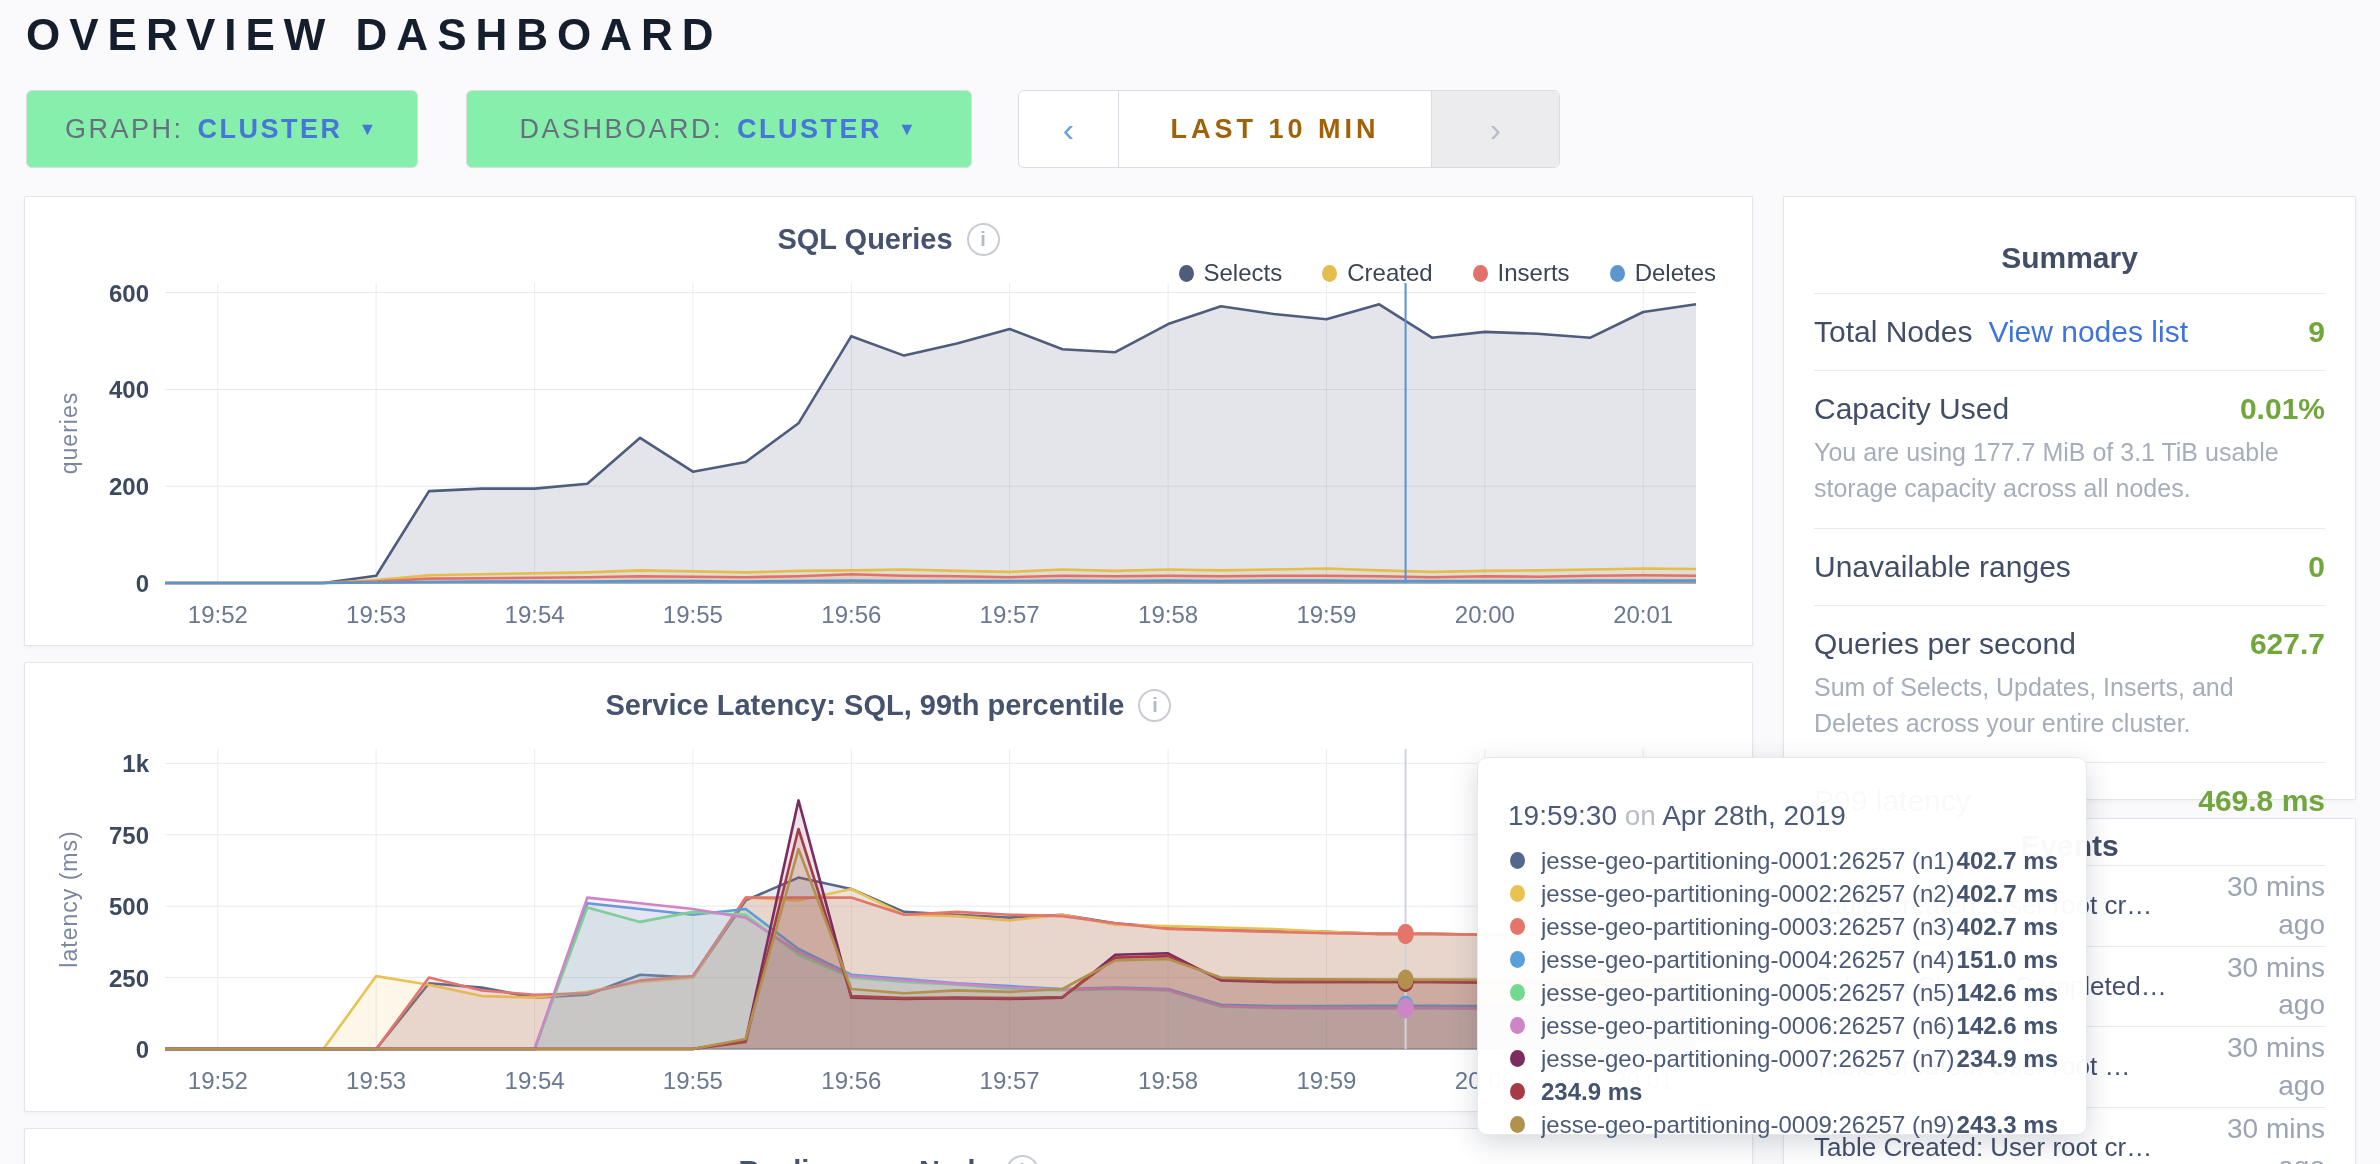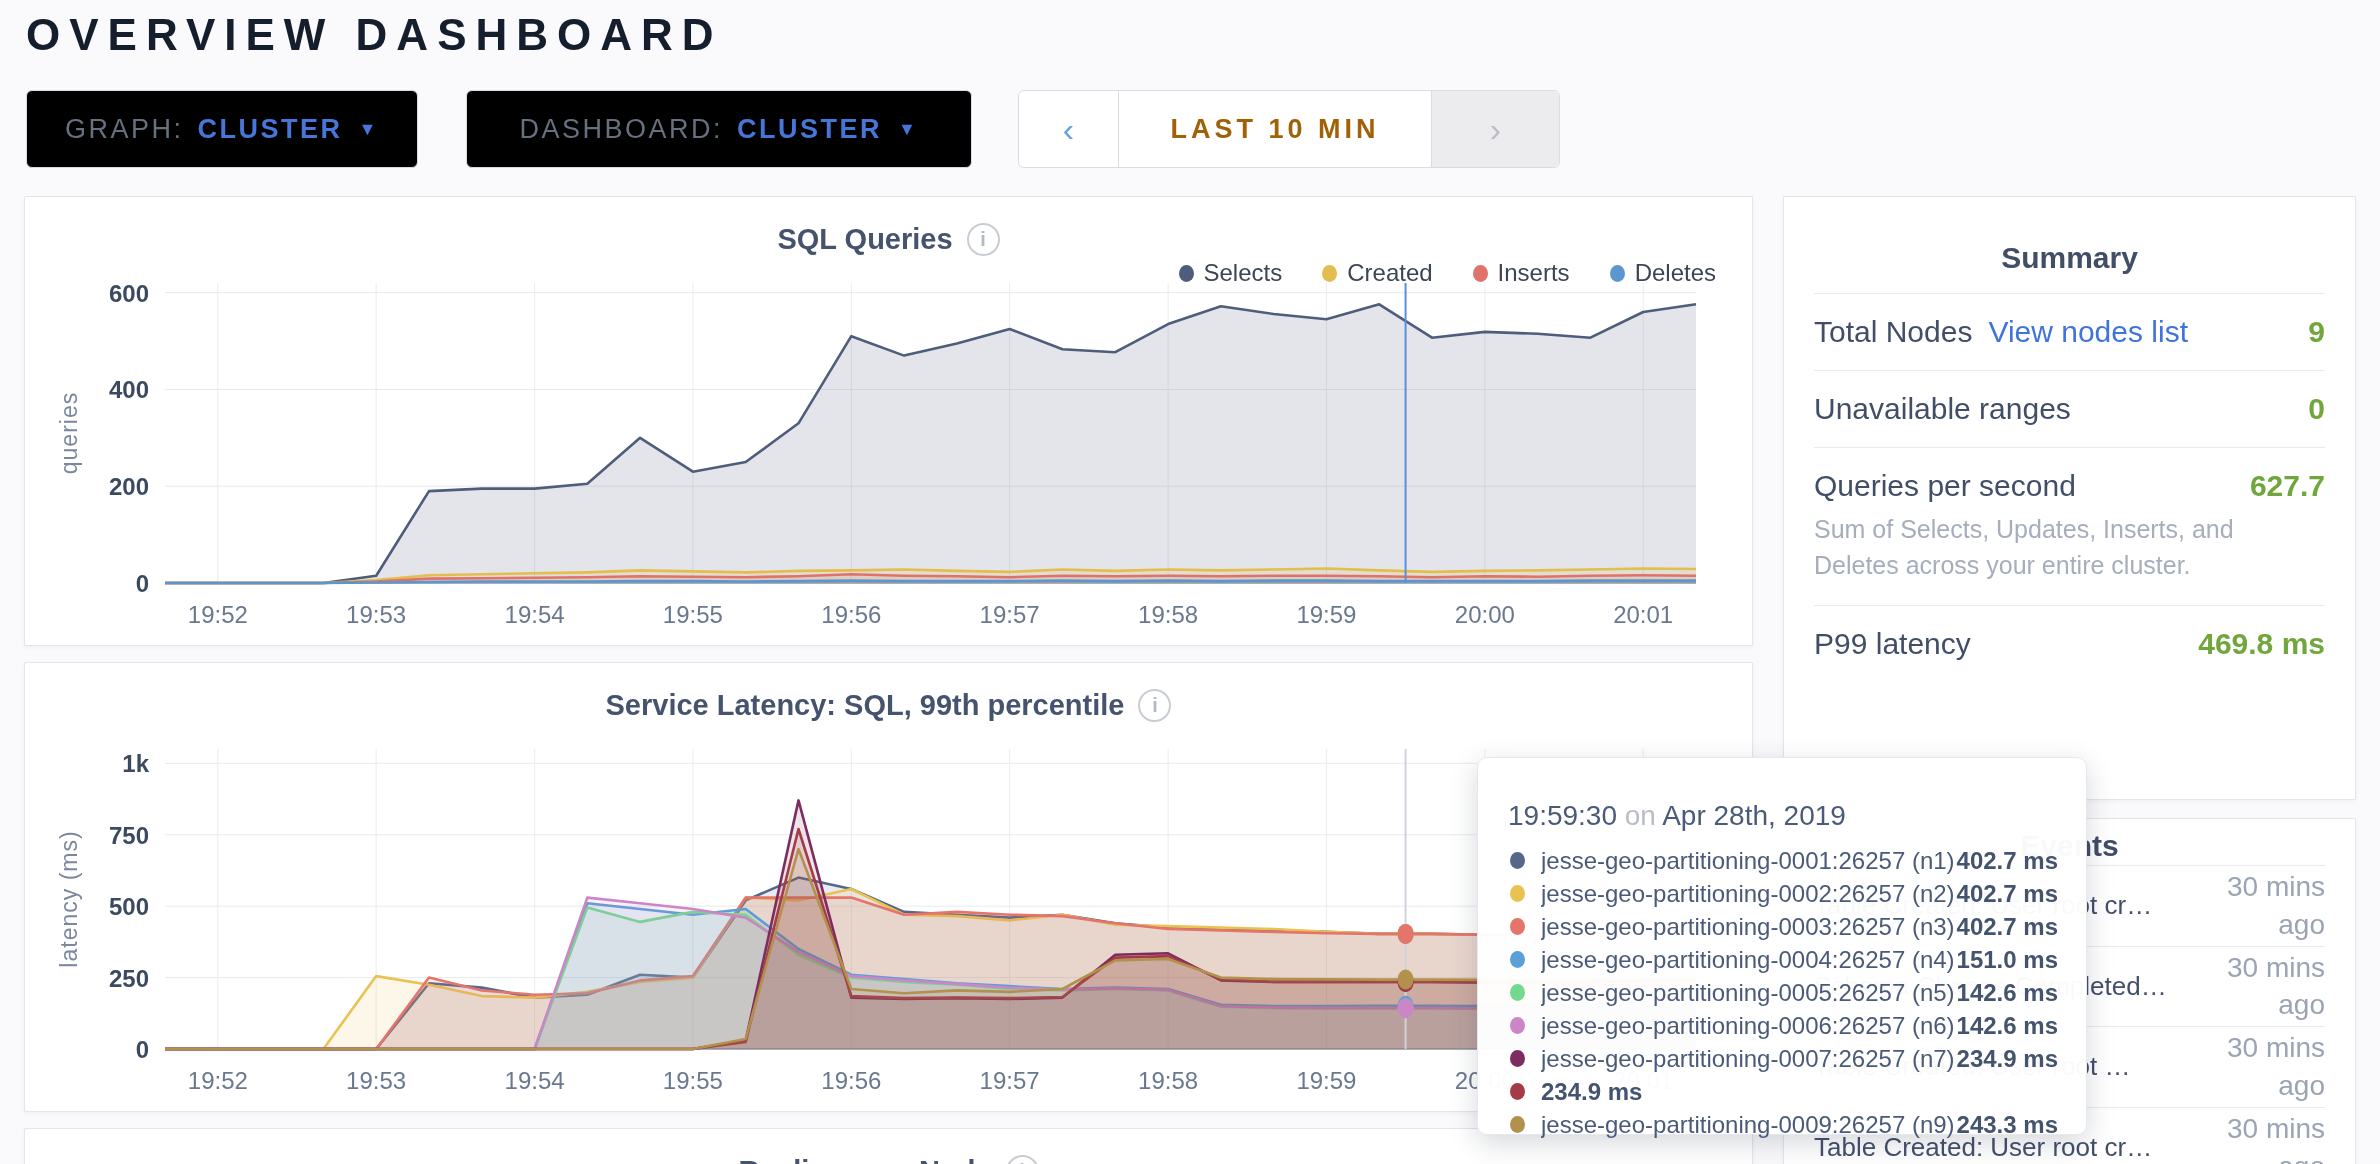--- a/index.html
+++ b/index.html
@@ -11,21 +11,21 @@
     position:relative;
   }
   
   .page-title {
     margin:10px 0 0 26px;
     font-size:44px; font-weight:bold; letter-spacing:9px;
     color:#151e2c;
   }
   .controls { display:flex; margin:30px 0 0 26px; }
   .dropdown {
-    height:78px; background:#000000; border:1.5px solid #d9dce3; border-radius:6px;
+    height:78px; background:#86efac; border:1.5px solid #d9dce3; border-radius:6px;
     display:flex; align-items:center; justify-content:center;
     font-size:27px; letter-spacing:2.5px; cursor:pointer;
   }
   .dd-graph { width:392px; margin-right:48px; }
   .dd-dash  { width:506px; margin-right:46px; }
   .dd-label { color:#66707e; margin-right:14px; }
   .dd-value { color:#4776d9; font-weight:bold; }
   .dd-caret { color:#4776d9; font-size:18px; margin-left:16px; }
   .timewindow {
     height:78px; display:flex; border:1.5px solid #d9dce3; border-radius:6px;
@@ -286,20 +286,27 @@
       <div class="panel-heading">Summary</div>
       <div class="sum-row">
         <div class="sum-line">
           <span>Total Nodes</span>
           <span class="sum-link">View nodes list</span>
           <span class="sum-value">9</span>
         </div>
       </div>
       <div class="sum-row">
         <div class="sum-line">
+          <span>Capacity Used</span>
+          <span class="sum-value">0.01%</span>
+        </div>
+        <div class="sum-desc">You are using 177.7 MiB of 3.1 TiB usable storage capacity across all nodes.</div>
+      </div>
+      <div class="sum-row">
+        <div class="sum-line">
           <span>Unavailable ranges</span>
           <span class="sum-value">0</span>
         </div>
       </div>
       <div class="sum-row">
         <div class="sum-line">
           <span>Queries per second</span>
           <span class="sum-value">627.7</span>
         </div>
         <div class="sum-desc">Sum of Selects, Updates, Inserts, and Deletes across your entire cluster.</div>

